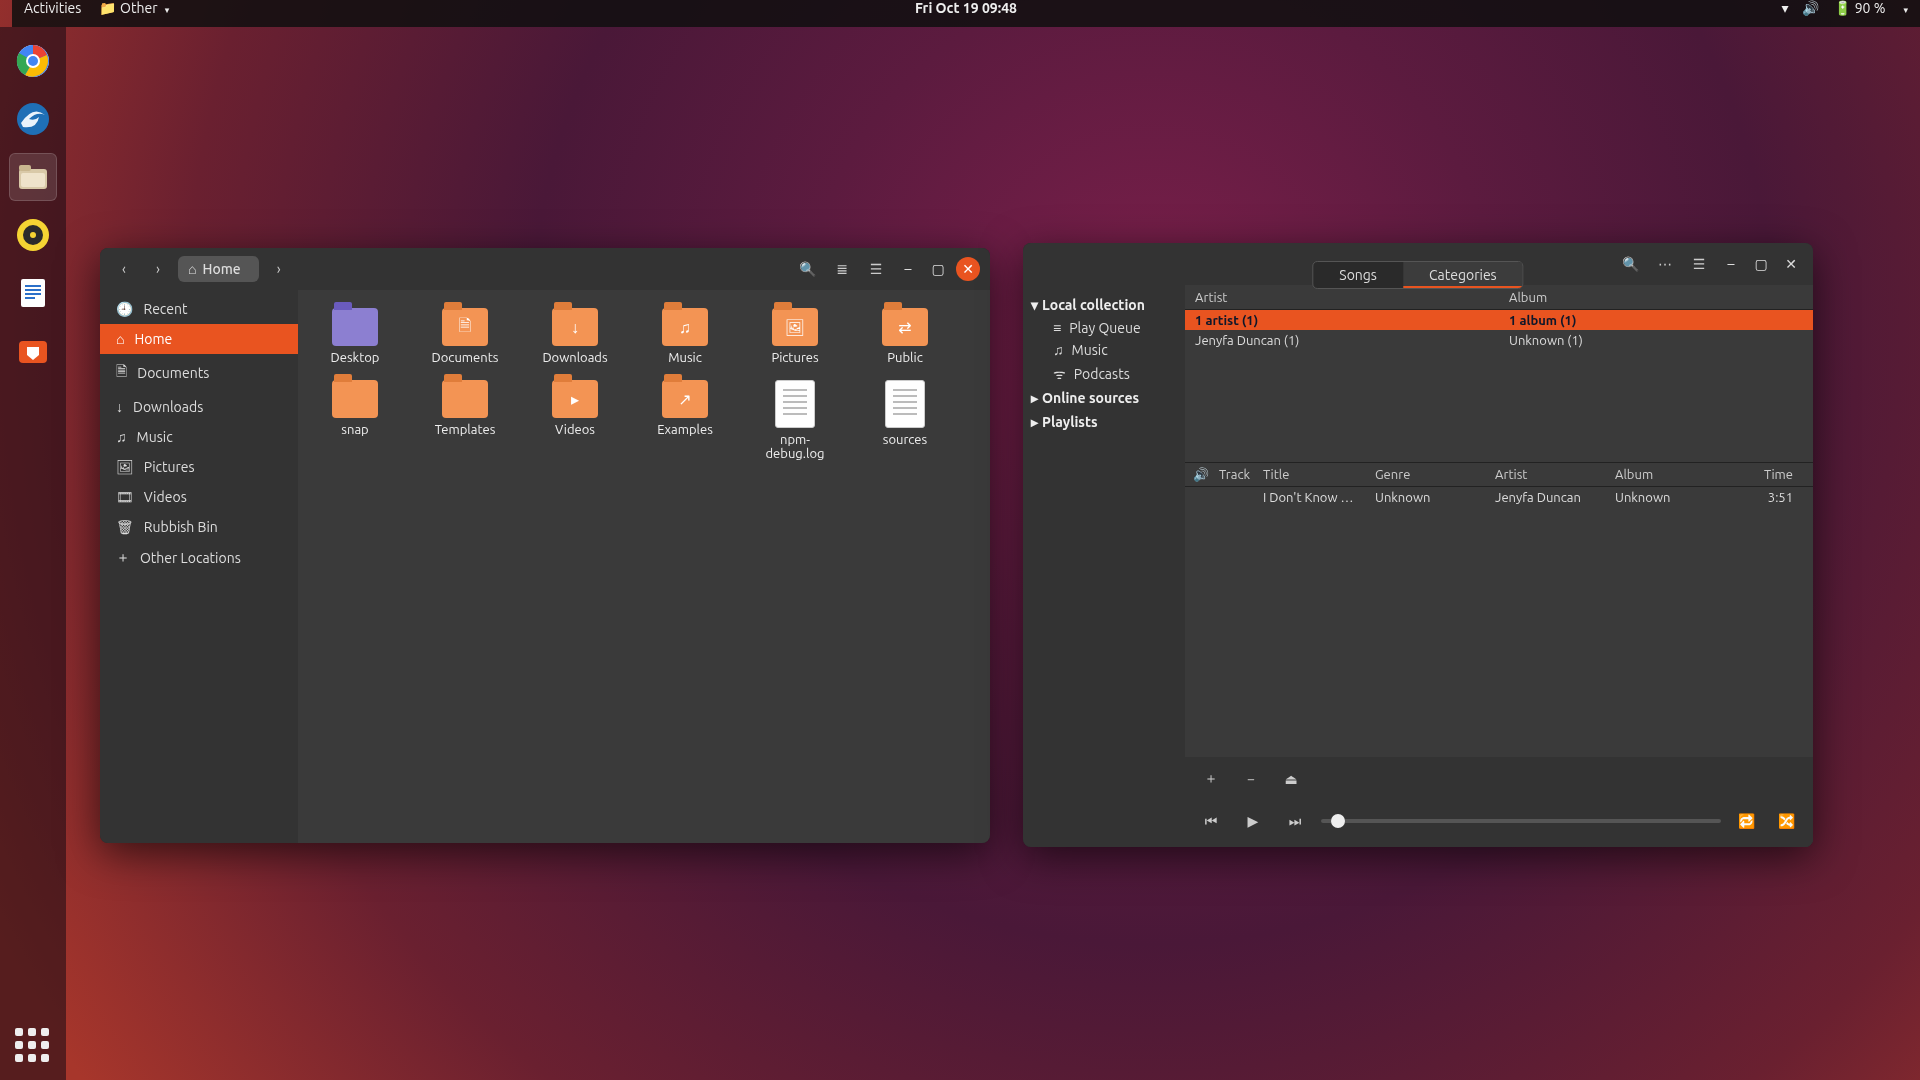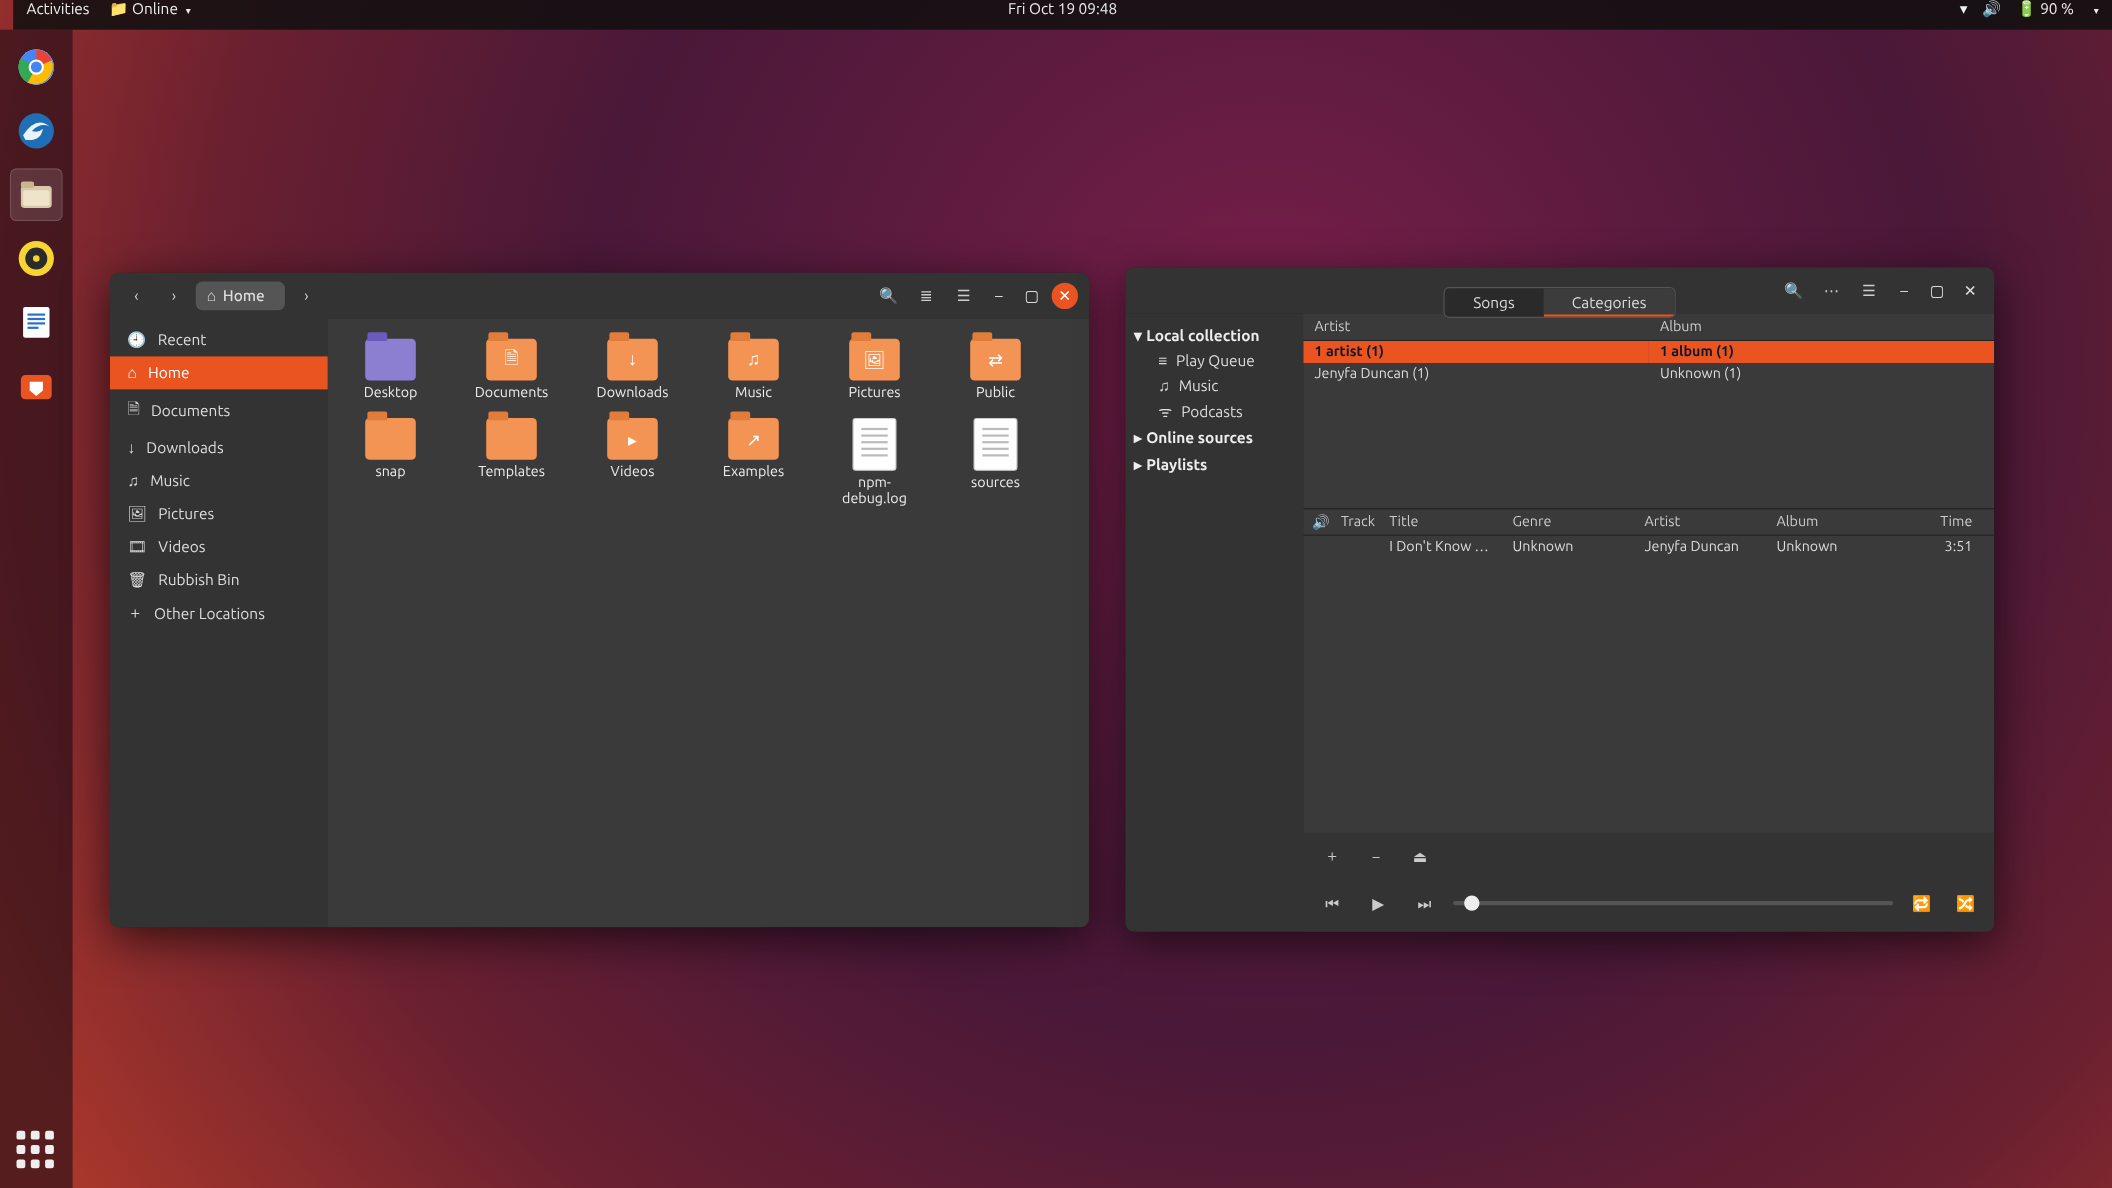--- a/index.html
+++ b/index.html
@@ -4,21 +4,21 @@
 <style>
   * { box-sizing: border-box; margin: 0; padding: 0; font-family: "Ubuntu", "Segoe UI", sans-serif; }
   body {
     width: 1920px; height: 1080px;
     background: radial-gradient(circle at 60% 30%, #7a1f4a 0%, #5c1b3f 25%, #4a1838 45%, #6a2030 70%, #a7362b 95%);
     position: relative; overflow: hidden; color: #ddd; font-size: 14px;
   }
   
   .topbar { position: absolute; top:0; left:0; right:0; height:27px; background: rgba(15,15,15,0.85); display:flex; align-items:flex-start; padding: 0 12px; color:#eee; font-size:14px;margin-left:12px; }
   .topbar .left { display:flex; gap:18px; align-items:center;}
-  .topbar .center { position:absolute; left:50%; transform:translateX(-50%); font-weight:400;}
+  .topbar .center { position:absolute; left:50%; transform:translateX(-50%); font-weight:700;}
   .topbar .right { margin-left:auto; display:flex; gap:14px; align-items:center;}
   .tri-down::after { content:"▾"; font-size:9px; margin-left:4px;}
   
   .dock { position:absolute; top:27px; left:0; bottom:0; width:66px; background: rgba(20,10,20,0.55); display:flex; flex-direction:column; align-items:center; padding-top:10px; gap:10px;}
   .dock .dock-icon { width:48px; height:48px; border-radius:6px; display:flex; align-items:center; justify-content:center; position:relative;}
   .dock .dock-icon.active { background: rgba(255,255,255,0.12); box-shadow: inset 0 0 0 1px rgba(255,255,255,0.15);}
   .dock .spacer { flex:1;}
   .dock .app-grid { width:36px; height:36px; display:grid; grid-template-columns: repeat(3,8px); grid-template-rows:repeat(3,8px); gap:5px; margin-bottom:16px;}
   .dock .app-grid span { width:8px; height:8px; background:#eee; border-radius:2px;}
   
@@ -73,21 +73,21 @@
   svg { display:block;}
 </style>
 </head>
 <body>
 
 <div class="topbar">
   <div class="left">
     <span>Activities</span>
     <span class="tri-down">
       <span>📁</span>
-      <span>Online</span>
+      <span>Other</span>
     </span>
   </div>
   <div class="center">Fri Oct 19  09:48</div>
   <div class="right">
     <span>▾</span>
     <span>🔊</span>
     <span>
       <span>🔋</span>
       <span>90 %</span>
     </span>

